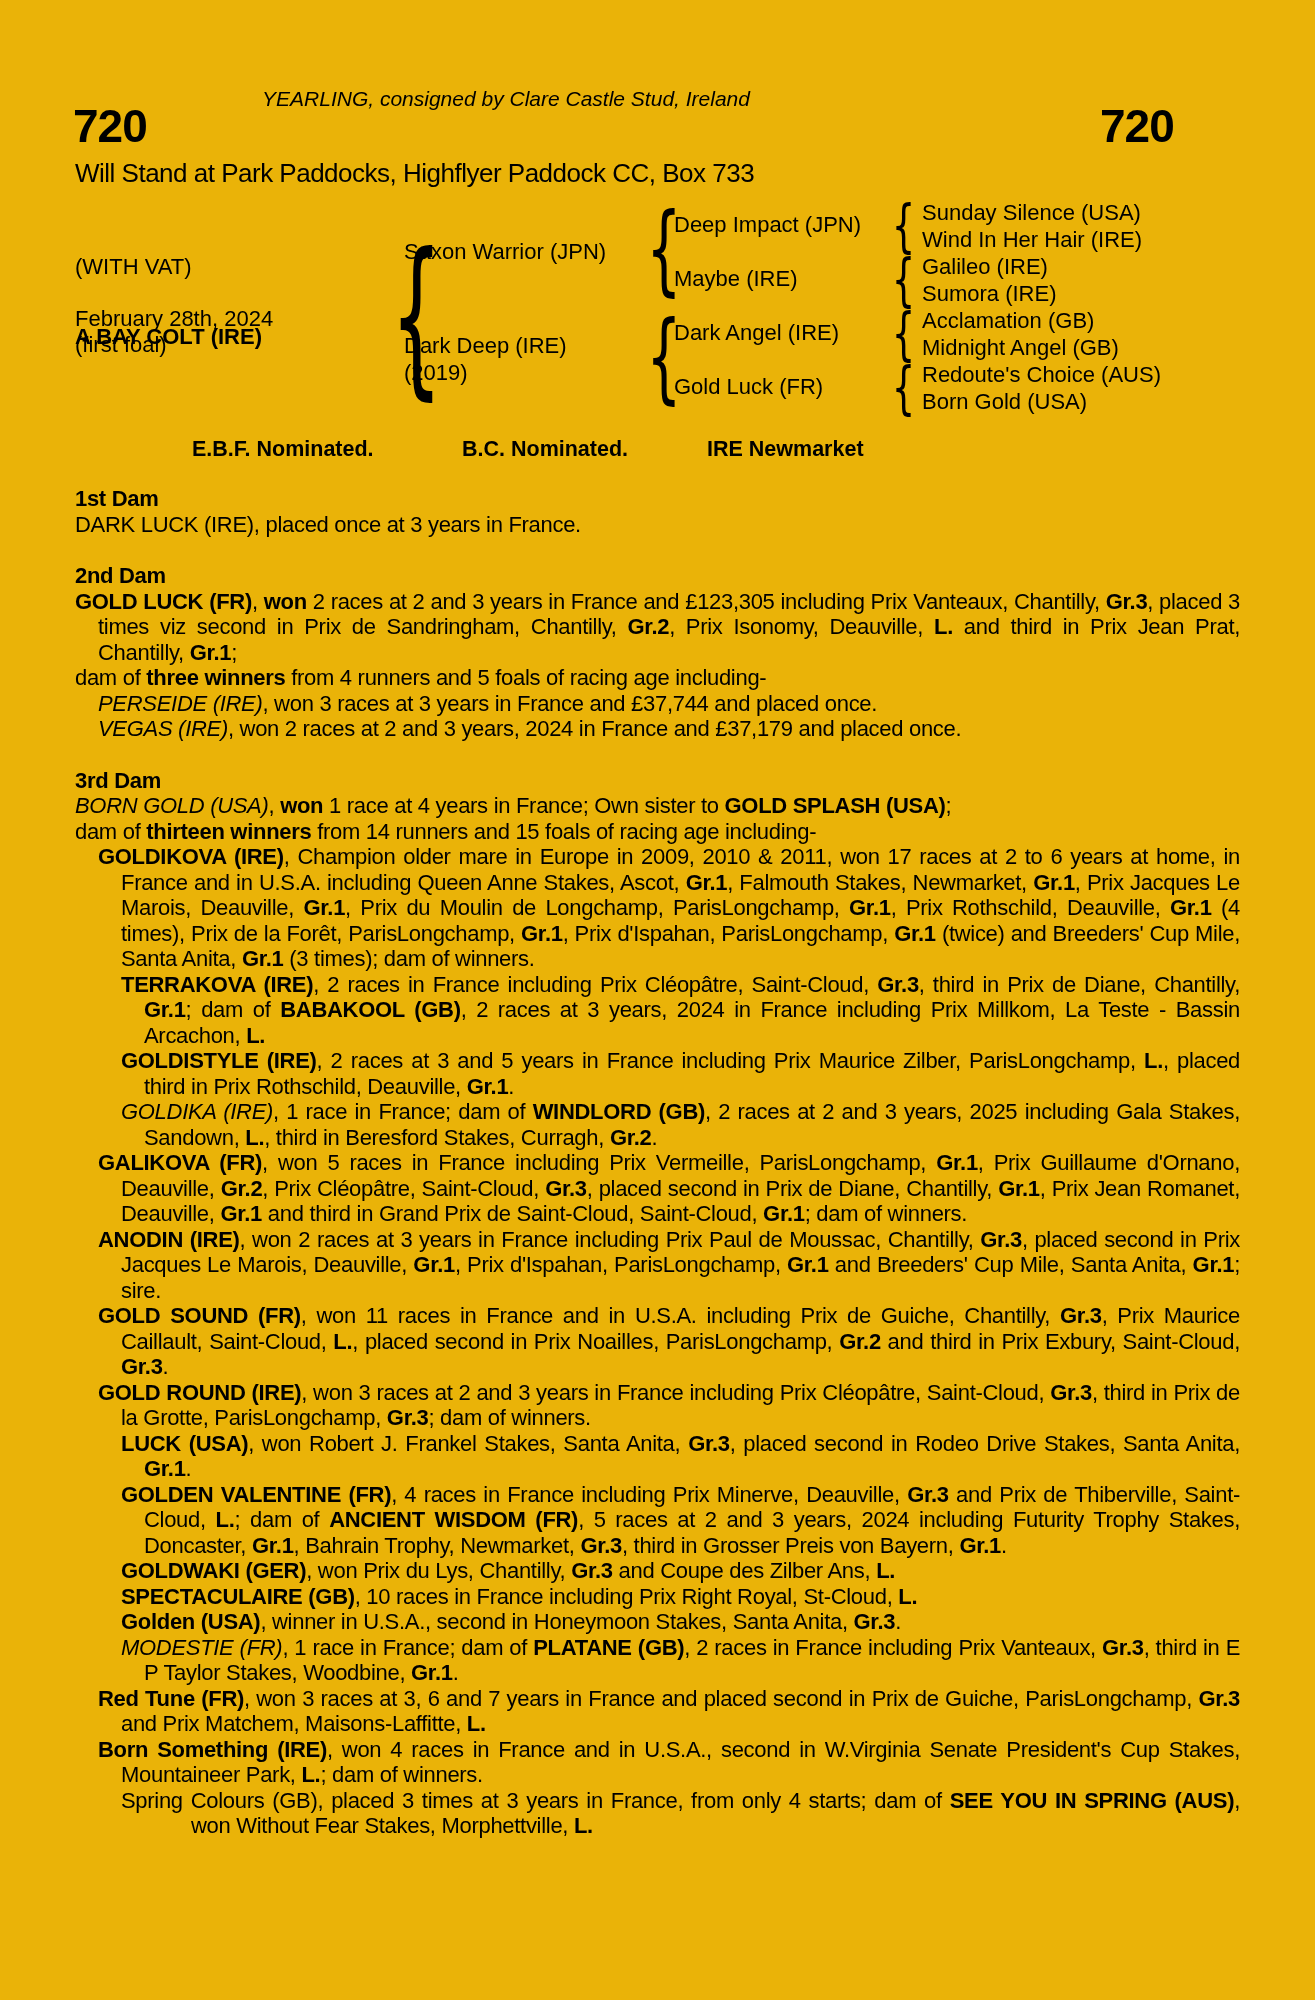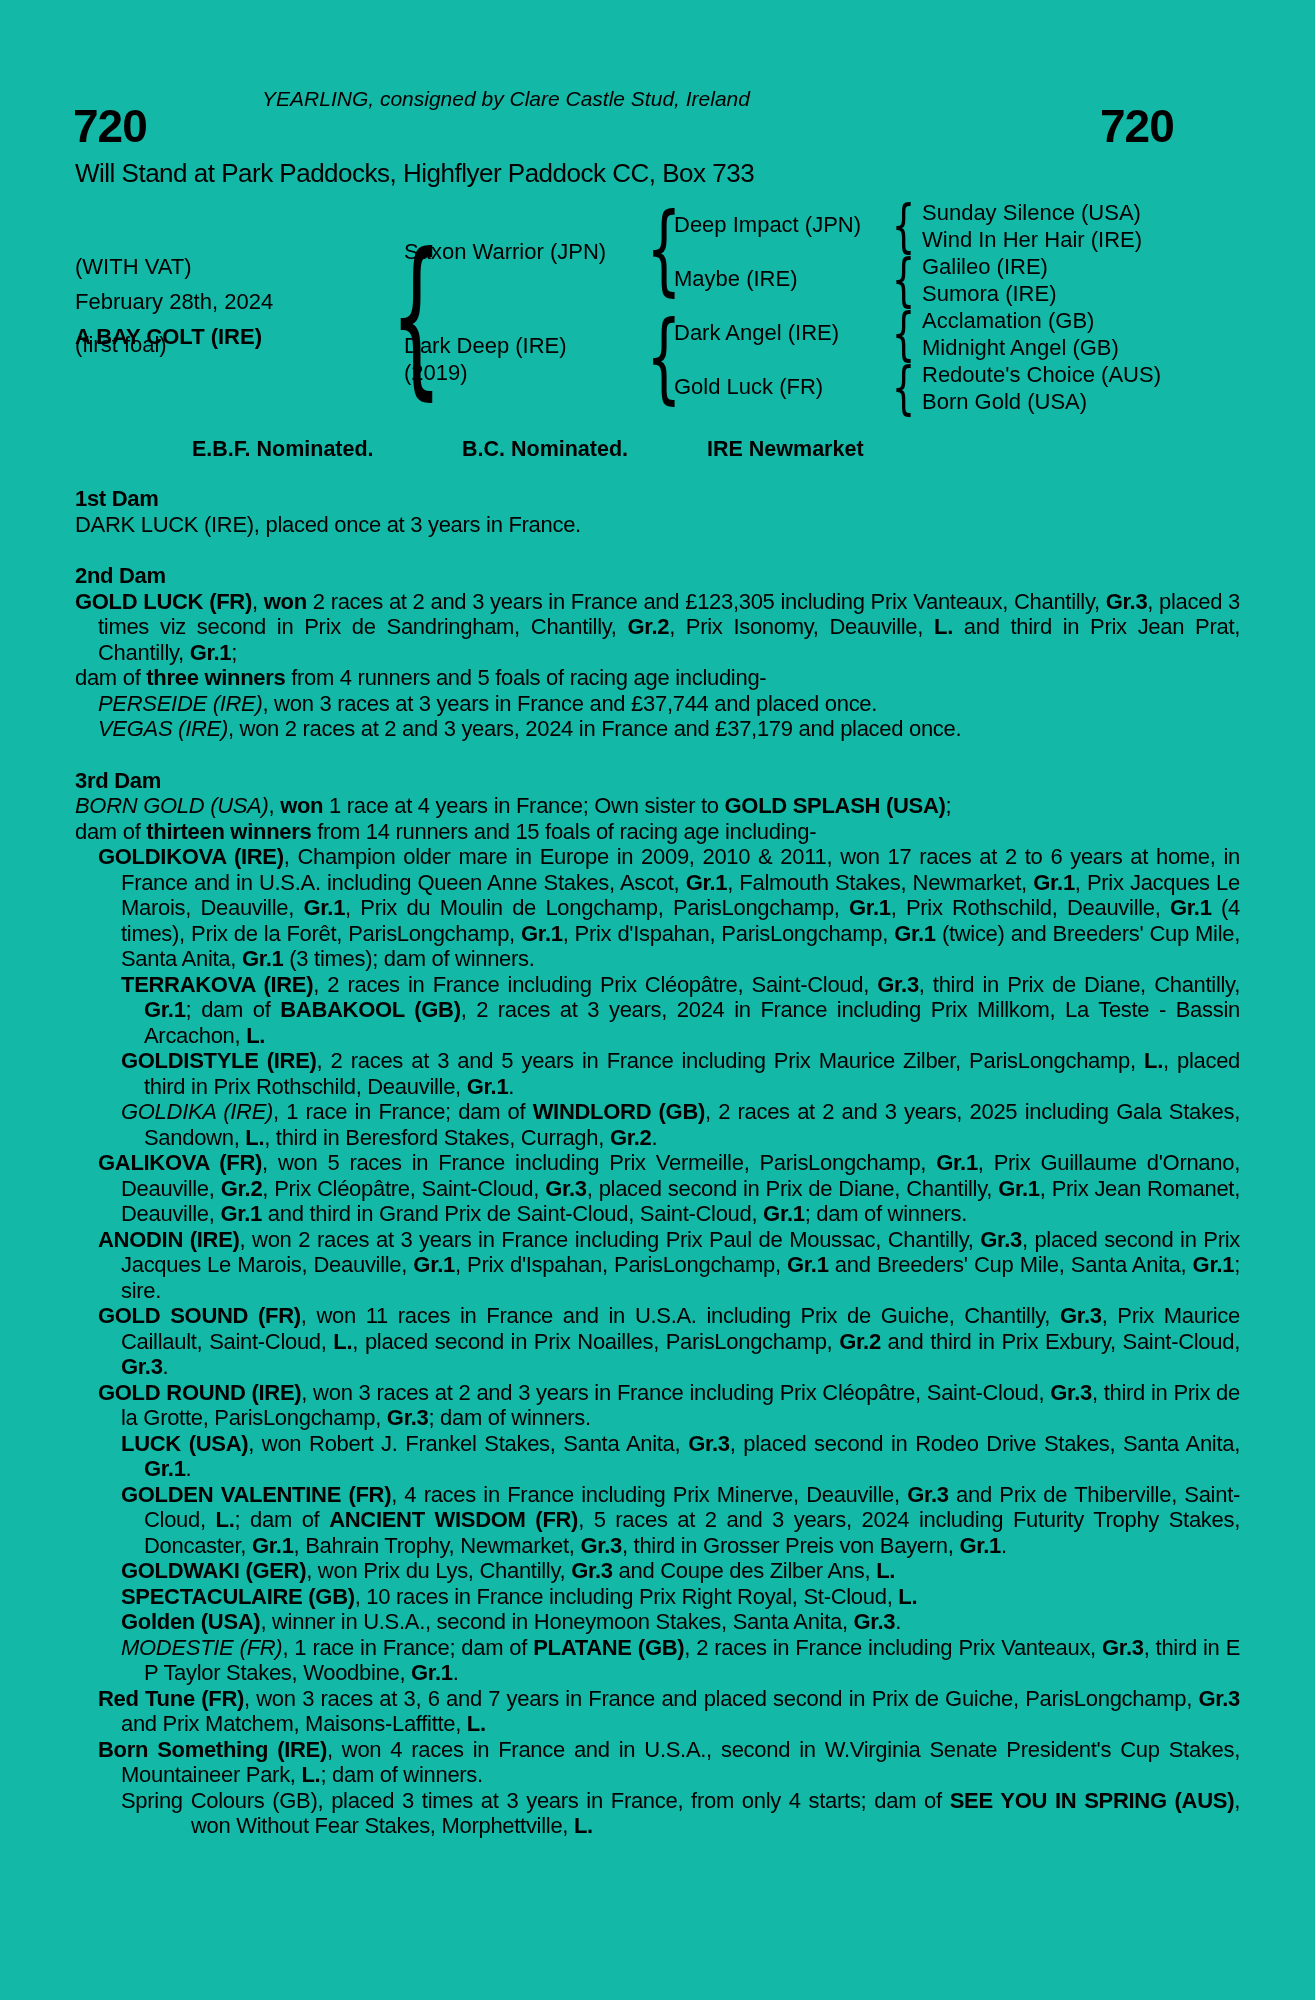--- a/index.html
+++ b/index.html
@@ -1,20 +1,20 @@
 <!DOCTYPE html>
 <html><head>
 <meta charset="utf-8">
 <style>
   html,body{margin:0;padding:0;background:#e8e8e8;}
   .page{
     position:relative;
     width:1315px;height:2000px;
     margin:0 auto;
-    background:#14b8a6;
+    background:#eab308;
     color:#000;
     font-family:"Liberation Sans","DejaVu Sans",sans-serif;
     overflow:hidden;
   }
   .consignor{
     position:absolute;top:86px;left:75px;width:862px;
     text-align:center;font-style:italic;font-size:21px;line-height:26px;
   }
   .lot{position:absolute;top:102px;font-size:46px;font-weight:700;letter-spacing:-1px;line-height:48px;}
   .lot-left{left:73px;}
@@ -56,21 +56,21 @@
   <div class="consignor">YEARLING, consigned by Clare Castle Stud, Ireland</div>
 
   <div class="lot lot-left">720</div>
   <div class="lot lot-right">720</div>
 
   <div class="stand">Will Stand at Park Paddocks, Highflyer Paddock CC, Box 733</div>
 
   <div id="ped-tree">
       <div class="ped-line" style="left: 75px; top: 255px;">(WITH VAT)</div>
       <div class="ped-line b" style="left: 75px; top: 281px; margin-top: 44px;">A BAY COLT (IRE)</div>
-      <div class="ped-line" style="left: 75px; top: 290px; text-align: right;">February 28th, 2024</div>
+      <div class="ped-line" style="left: 75px; top: 307px; text-align: right;">February 28th, 2024</div>
       <div class="ped-line" style="left: 75px; top: 333px;">(first foal)</div>
       <div class="ped-line" style="left: 404px; top: 240px;">Saxon Warrior (JPN)</div>
       <div class="ped-line" style="left: 404px; top: 334px;">Dark Deep (IRE)</div>
       <div class="ped-line" style="left: 404px; top: 361px;">(2019)</div>
       <div class="ped-line" style="left: 674px; top: 213px;">Deep Impact (JPN)</div>
       <div class="ped-line" style="left: 674px; top: 267px;">Maybe (IRE)</div>
       <div class="ped-line" style="left: 674px; top: 321px;">Dark Angel (IRE)</div>
       <div class="ped-line" style="left: 674px; top: 375px;">Gold Luck (FR)</div>
       <div class="ped-line" style="left: 922px; top: 201px;">Sunday Silence (USA)</div>
       <div class="ped-line" style="left: 922px; top: 228px;">Wind In Her Hair (IRE)</div>

